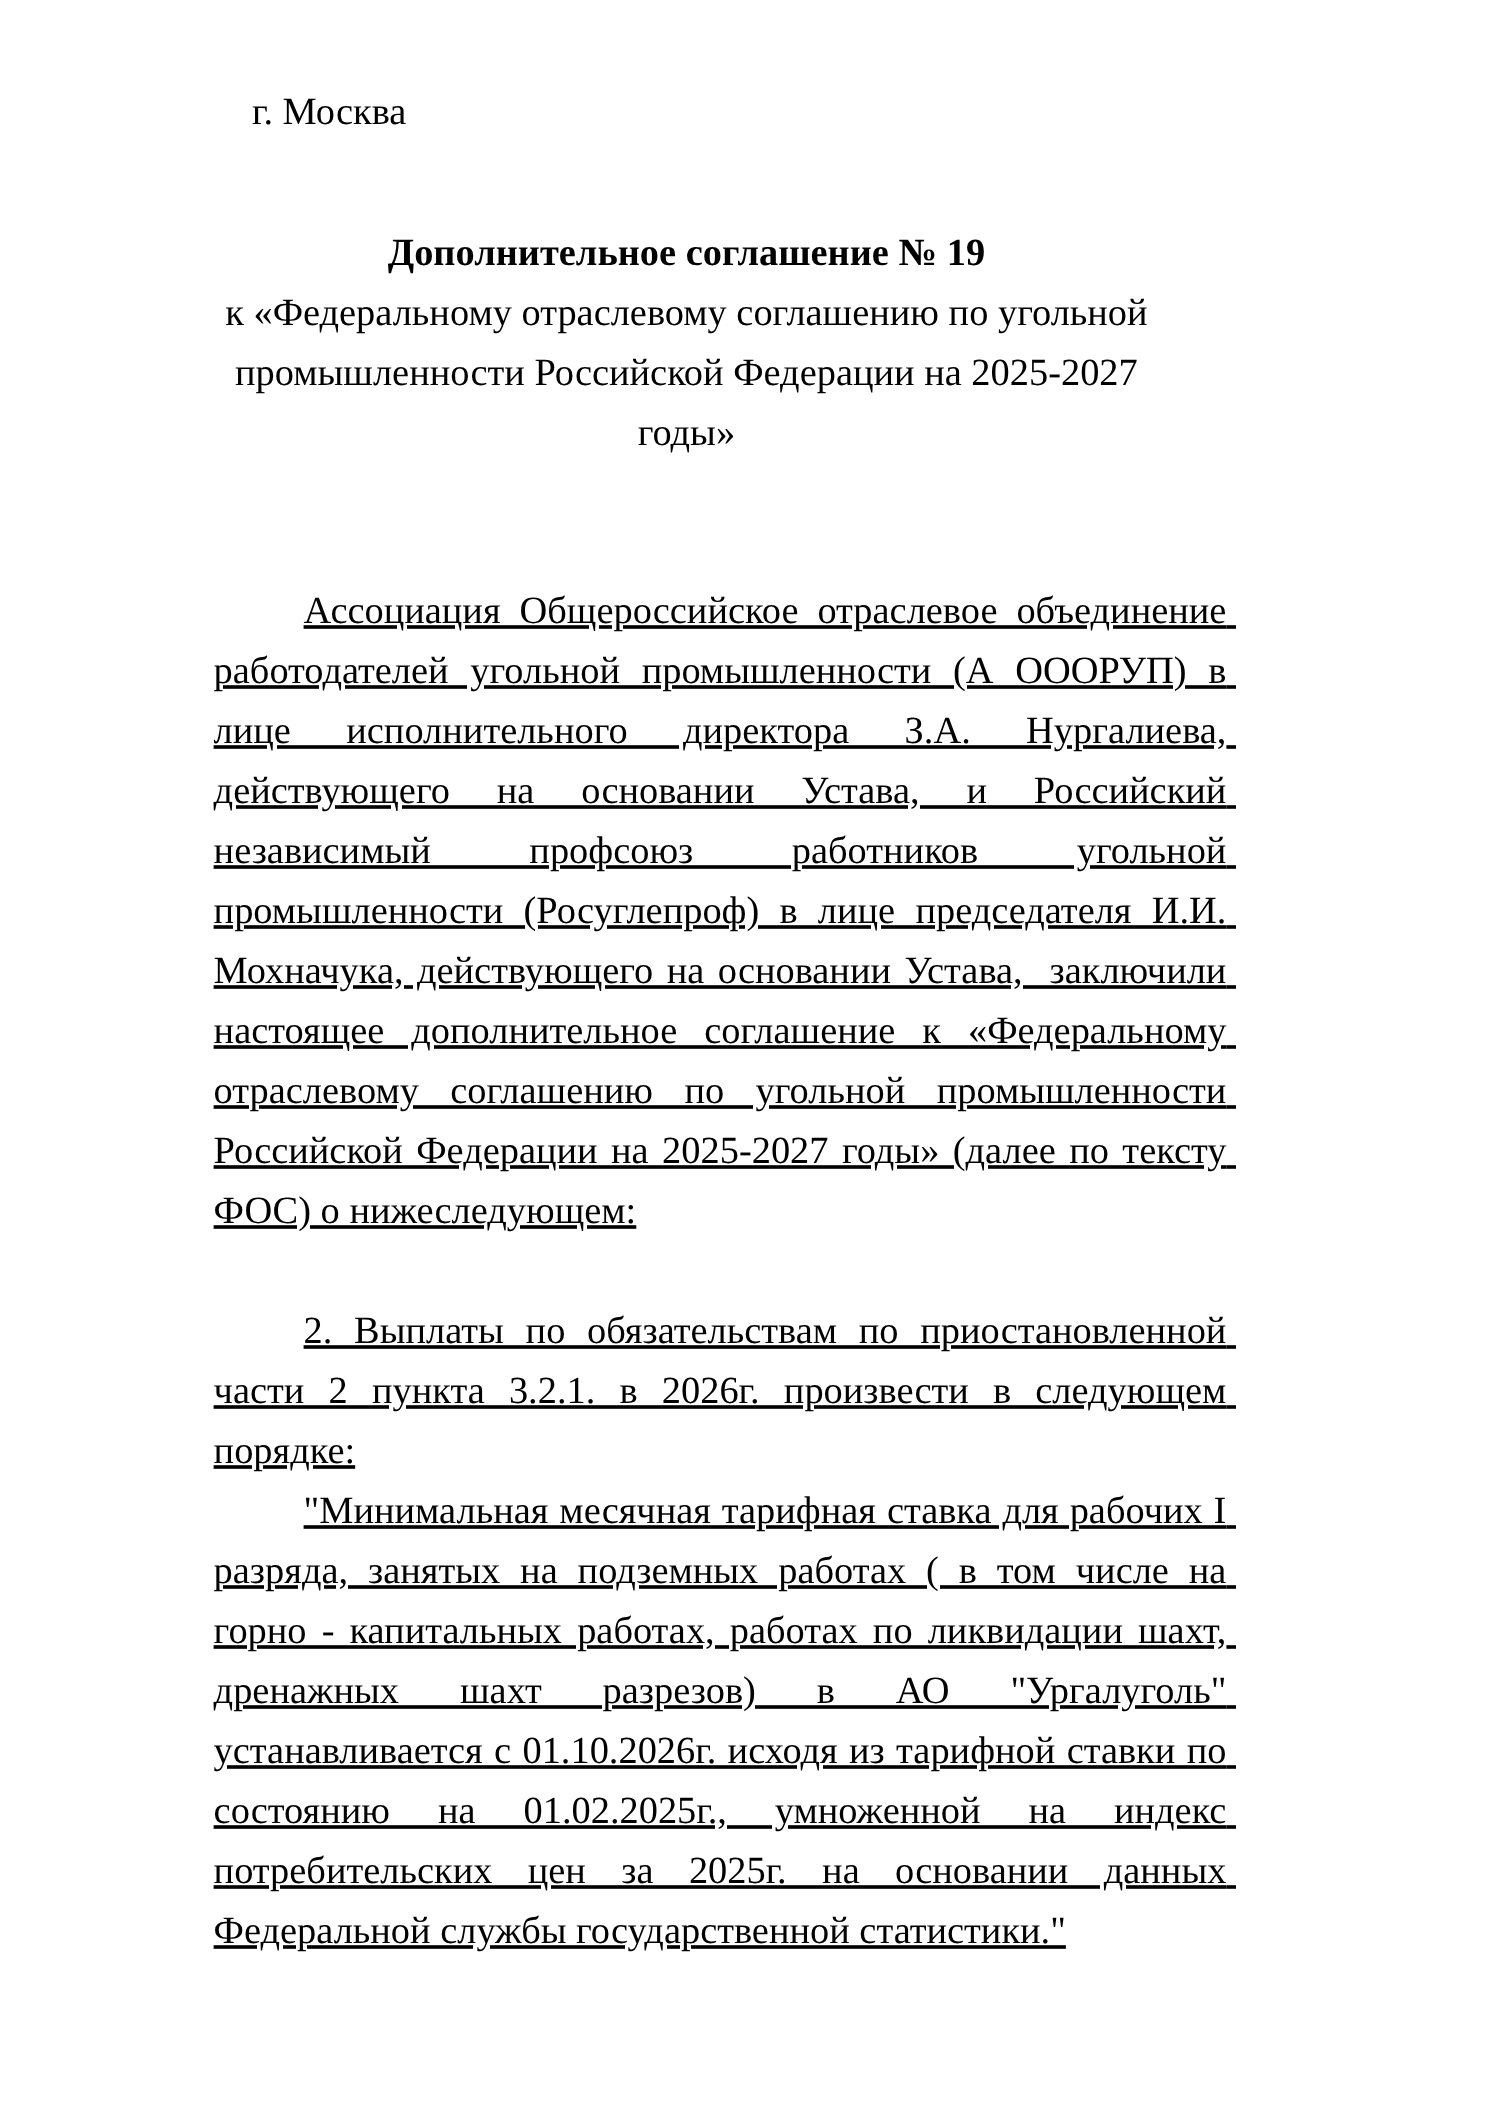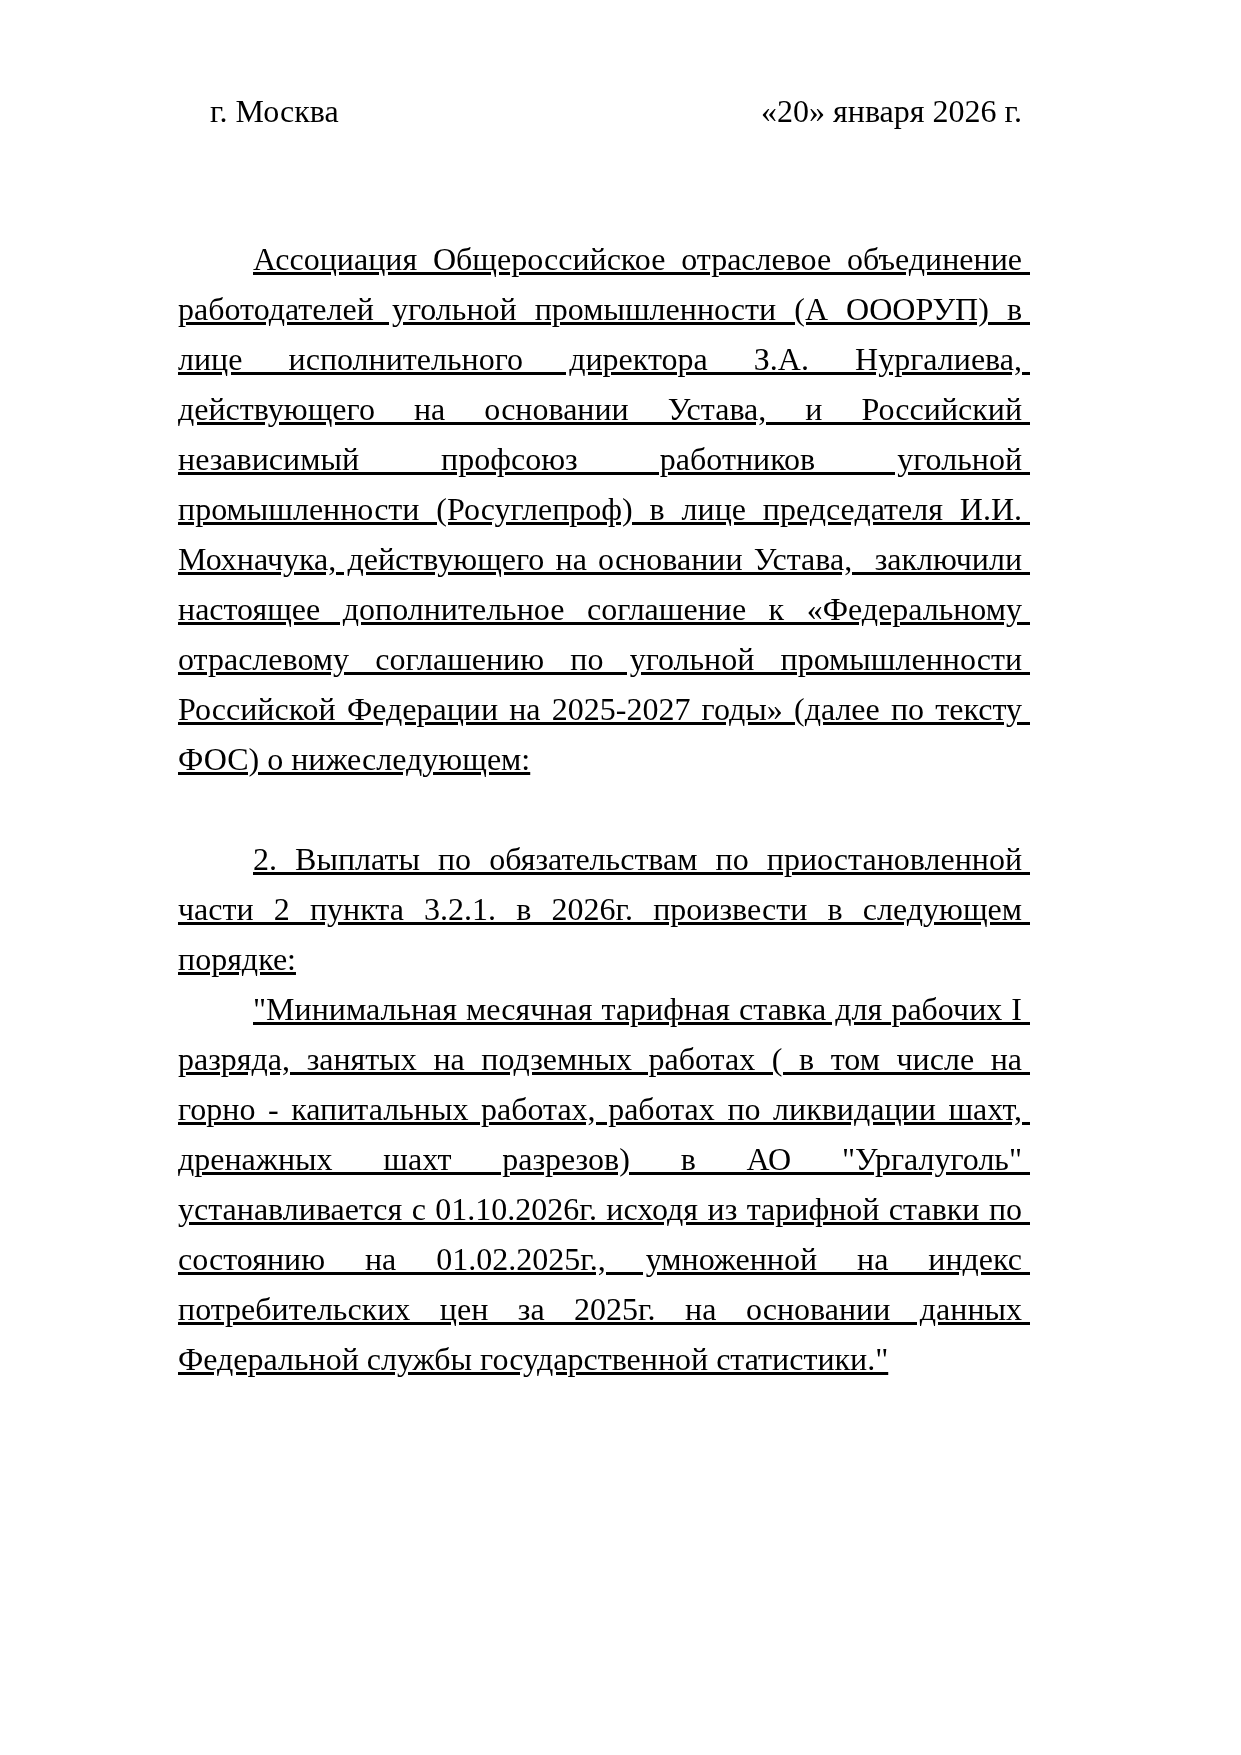--- a/index.html
+++ b/index.html
@@ -10,21 +10,21 @@
   .page {
     position: relative;
     width: 1138px;
     height: 1755px;
     box-sizing: border-box;
     background: #ffffff;
     color: #000000;
     font-family: "Liberation Serif", "DejaVu Serif", serif;
     font-size: 32px;
     line-height: 50px;
-    padding: 86px 116px 0 178px;
+    padding: 67px 116px 0 178px;
     overflow: hidden;
   }
   .header-row {
     display: flex;
     justify-content: space-between;
     align-items: baseline;
     padding-left: 32px;
   }
   .title-block {
     text-align: center;
@@ -51,23 +51,27 @@
     margin-top: 0;
   }
 </style>
 </head>
 <body>
 
 <div class="page" style="background: rgb(255, 255, 255); color: rgb(0, 0, 0);">
 
   <div class="header-row">
     <span>г. Москва</span>
-    <span>«20» января 2026 г.</span>
   </div>
 
+  <div class="title-block">
+    <div class="title-main">Дополнительное соглашение № 19</div>
+    <div>к «Федеральному отраслевому соглашению по угольной</div>
+    <div>промышленности Российской Федерации на 2025-2027 годы»</div>
+  </div>
 
   <p class="para preamble">Ассоциация Общероссийское отраслевое объединение работодателей угольной промышленности (А ОООРУП) в лице исполнительного директора З.А. Нургалиева, действующего на основании Устава, и Российский независимый профсоюз работников угольной промышленности (Росуглепроф) в лице председателя И.И. Мохначука, действующего на основании Устава,  заключили настоящее дополнительное соглашение к «Федеральному отраслевому соглашению по угольной промышленности Российской Федерации на 2025-2027 годы» (далее по тексту ФОС) о нижеследующем:</p>
 
 
   <p class="para clause">2. Выплаты по обязательствам по приостановленной части 2 пункта 3.2.1. в 2026г. произвести в следующем порядке:</p>
 
   <p class="para quote">"Минимальная месячная тарифная ставка для рабочих I разряда, занятых на подземных работах ( в том числе на горно - капитальных работах, работах по ликвидации шахт, дренажных шахт разрезов) в АО "Ургалуголь" устанавливается с 01.10.2026г. исходя из тарифной ставки по состоянию на 01.02.2025г., умноженной на индекс потребительских цен за 2025г. на основании данных Федеральной службы государственной статистики."</p>
 
 </div>
 

